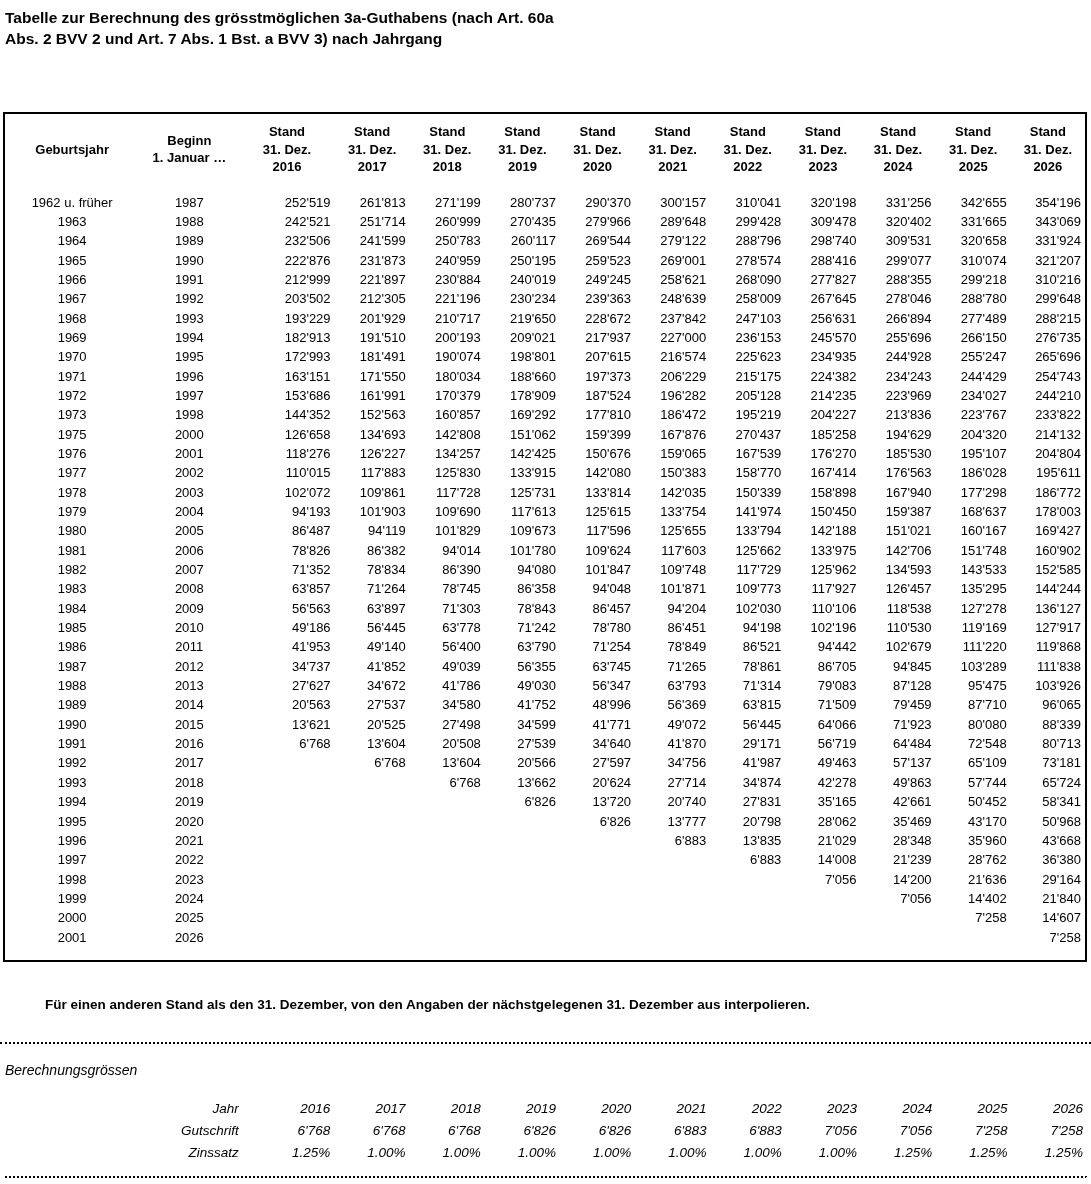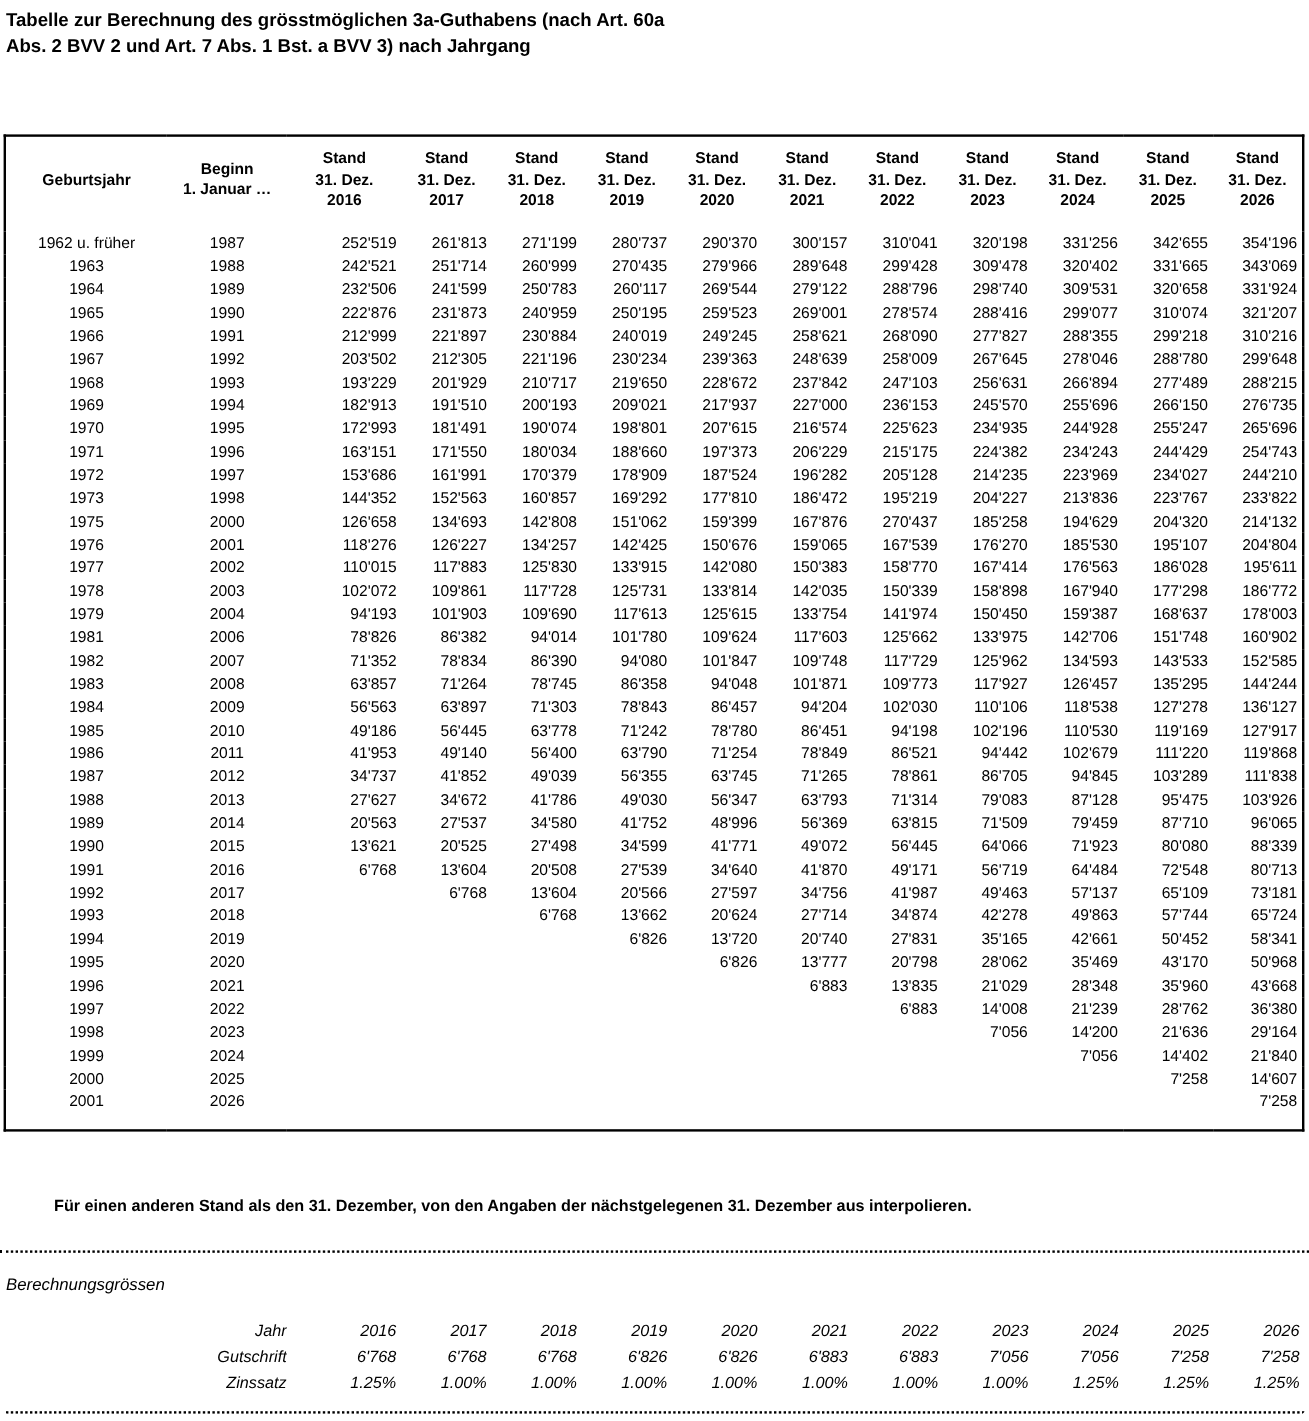--- a/index.html
+++ b/index.html
@@ -453,20 +453,35 @@
           <td class="c-num">117'613</td>
           <td class="c-num">125'615</td>
           <td class="c-num">133'754</td>
           <td class="c-num">141'974</td>
           <td class="c-num">150'450</td>
           <td class="c-num">159'387</td>
           <td class="c-num">168'637</td>
           <td class="c-num">178'003</td>
         </tr>
         <tr>
+          <td class="c-gj">1980</td>
+          <td class="c-beginn">2005</td>
+          <td class="c-num">86'487</td>
+          <td class="c-num">94'119</td>
+          <td class="c-num">101'829</td>
+          <td class="c-num">109'673</td>
+          <td class="c-num">117'596</td>
+          <td class="c-num">125'655</td>
+          <td class="c-num">133'794</td>
+          <td class="c-num">142'188</td>
+          <td class="c-num">151'021</td>
+          <td class="c-num">160'167</td>
+          <td class="c-num">169'427</td>
+        </tr>
+        <tr>
           <td class="c-gj">1981</td>
           <td class="c-beginn">2006</td>
           <td class="c-num">78'826</td>
           <td class="c-num">86'382</td>
           <td class="c-num">94'014</td>
           <td class="c-num">101'780</td>
           <td class="c-num">109'624</td>
           <td class="c-num">117'603</td>
           <td class="c-num">125'662</td>
           <td class="c-num">133'975</td>
@@ -611,21 +626,21 @@
         </tr>
         <tr>
           <td class="c-gj">1991</td>
           <td class="c-beginn">2016</td>
           <td class="c-num">6'768</td>
           <td class="c-num">13'604</td>
           <td class="c-num">20'508</td>
           <td class="c-num">27'539</td>
           <td class="c-num">34'640</td>
           <td class="c-num">41'870</td>
-          <td class="c-num">49'171</td>
+          <td class="c-num">29'171</td>
           <td class="c-num">56'719</td>
           <td class="c-num">64'484</td>
           <td class="c-num">72'548</td>
           <td class="c-num">80'713</td>
         </tr>
         <tr>
           <td class="c-gj">1992</td>
           <td class="c-beginn">2017</td>
           <td class="c-num"></td>
           <td class="c-num">6'768</td>

